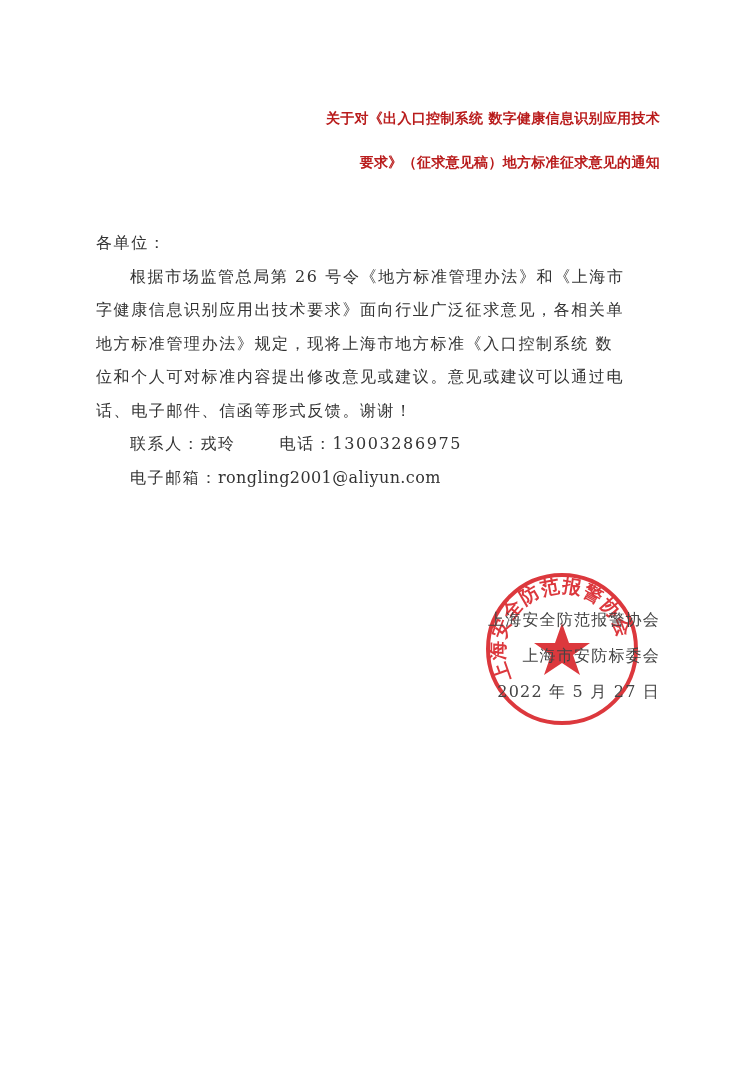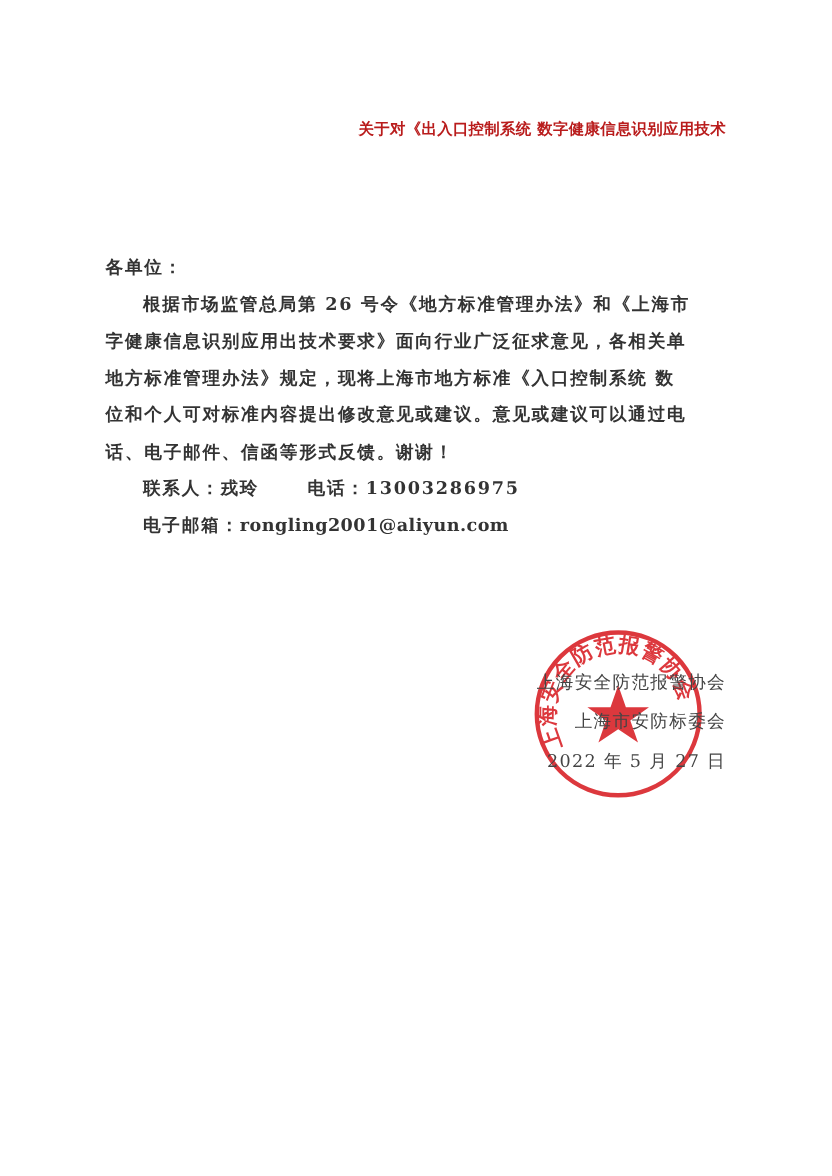--- a/index.html
+++ b/index.html
@@ -42,21 +42,20 @@
     font-family: "DejaVu Serif", "Liberation Serif", serif;
     font-size: 16px;
     color: #333333;
     letter-spacing: 1.6px;
   }
   .line {
     display: block;
     height: 33.5px;
     line-height: 33.5px;
     white-space: nowrap;
-    font-weight: bold;
   }
   .indent { padding-left: 34px; }
   .gap-small { height: 38px; line-height: 38px; }
   .signature {
     position: absolute;
     right: 96px;
     top: 602px;
     text-align: right;
     font-family: "DejaVu Serif", "Liberation Serif", serif;
     font-size: 16px;
@@ -79,20 +78,21 @@
     pointer-events: none;
   }
 </style>
 </head>
 <body>
 
 <div class="page">
 
   <div class="title">
     <span class="t-line">关于对《出入口控制系统 数字健康信息识别应用技术</span>
+    <span class="t-line">要求》（征求意见稿）地方标准征求意见的通知</span>
   </div>
 
   <div class="body">
     <span class="line">各单位：</span>
     <span class="line indent">根据市场监管总局第 26 号令《地方标准管理办法》和《上海市</span>
     <span class="line">字健康信息识别应用出技术要求》面向行业广泛征求意见，各相关单</span>
     <span class="line">地方标准管理办法》规定，现将上海市地方标准《入口控制系统 数</span>
     <span class="line">位和个人可对标准内容提出修改意见或建议。意见或建议可以通过电</span>
     <span class="line">话、电子邮件、信函等形式反馈。谢谢！</span>
     <span class="line indent">

